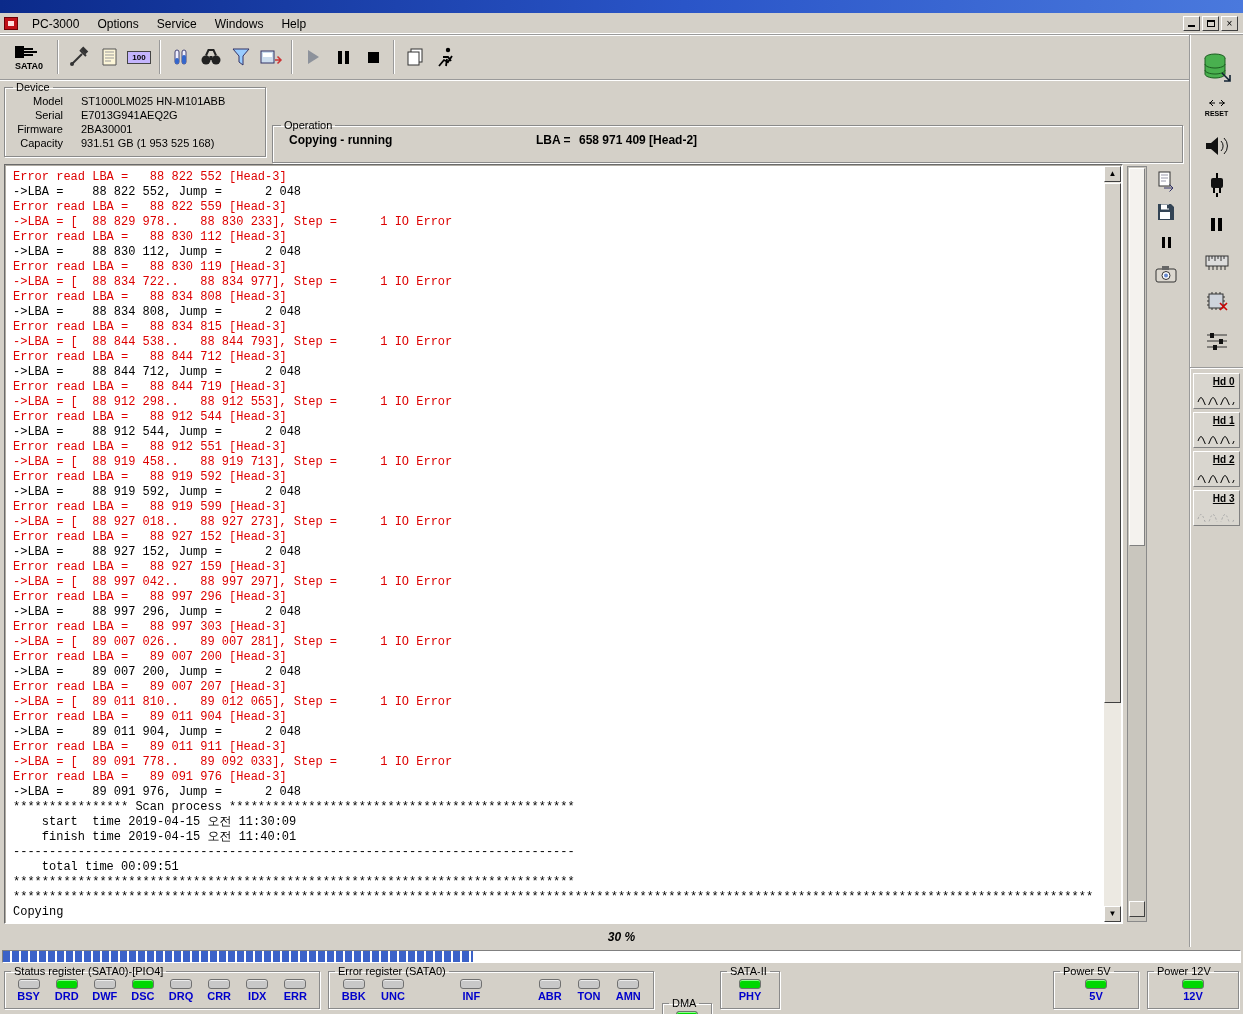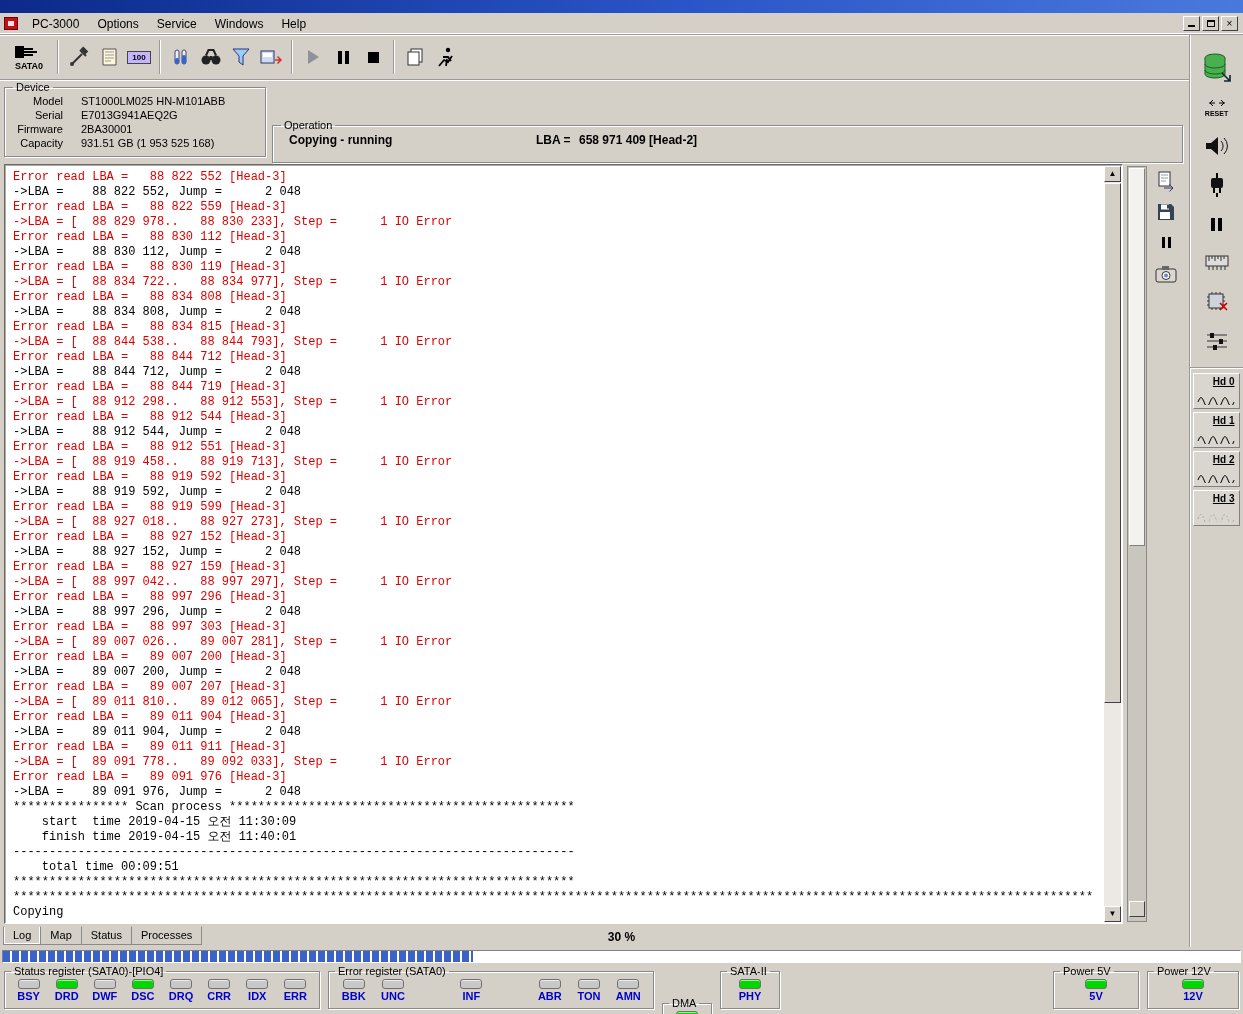--- a/index.html
+++ b/index.html
@@ -88,21 +88,21 @@
   .hd-label { position:absolute; top:2px; right:4px; font-size:10px; font-weight:bold; text-decoration:underline; }
   .hd-wave { position:absolute; bottom:3px; left:3px; }
   .hd-btn.dim .hd-wave path { stroke:#a8a8a8; stroke-dasharray:2 2; }
 
   .tabbar { position:absolute; left:0; top:926px; width:1189px; height:22px; display:flex;
     align-items:flex-start; padding-left:3px; background:#d4d0c8; }
   .tab { border:1px solid #8a8a8a; border-top-color:#d4d0c8; padding:2px 9px; font-size:11px; height:19px;
     background:#d4d0c8; margin-right:-1px; }
   .tab.active { box-shadow:inset 1px 0 0 #ffffff, inset -1px -1px 0 #ffffff; border-top-color:#d4d0c8; }
   .progress-label { position:absolute; left:50%; top:930px; transform:translateX(-50%);
-    font-weight:bold; font-size:12px; }
+    font-weight:bold; font-size:12px;font-style:italic; }
 
   .progressbar { position:absolute; left:2px; top:950px; width:1239px; height:13px; background:#ffffff;
     border:1px solid; border-color:#808080 #ffffff #ffffff #808080; }
   .progress-fill { height:100%; width:38%;
     background:repeating-linear-gradient(90deg,var(--progress-fill,#3b62c8) 0 7px,#ffffff 7px 9px); }
 
   .status-bar { position:absolute; left:0; top:964px; width:1243px; height:50px; display:flex;
     align-items:flex-start; padding:1px 4px 0 4px; gap:8px; }
   .reg { position:static; height:44px; padding:0 4px 2px 4px; }
   .bits { display:flex; justify-content:space-evenly; align-items:flex-start; padding-top:2px; }
@@ -365,26 +365,20 @@
       </span>
       <span class="hd-btn dim">
         <span class="hd-label">Hd 3</span>
         <svg class="hd-wave" width="38" height="14" viewBox="0 0 38 14">
             <path d="M1 11 Q4 2 7 11 T13 11 T19 11 T25 11 T31 11 T37 11" fill="none" stroke="#000"></path>
           </svg>
       </span>
     </div>
   </div>
 
-  <div class="tabbar">
-    <span class="tab active">Log</span>
-    <span class="tab">Map</span>
-    <span class="tab">Status</span>
-    <span class="tab">Processes</span>
-  </div>
   <div class="progress-label">30 %</div>
 
   <div class="progressbar">
     <div class="progress-fill" style="width: 38%;"></div>
   </div>
 
   <div class="status-bar">
       <fieldset class="grp reg" style="width: 316px; flex: 0 0 316px;">
         <legend>Status register (SATA0)-[PIO4]</legend>
         <div class="bits">

